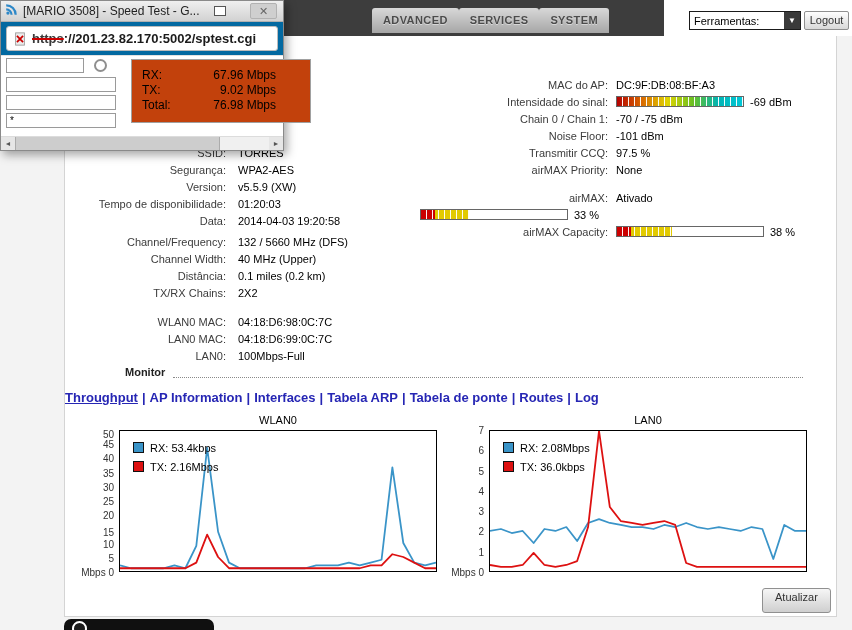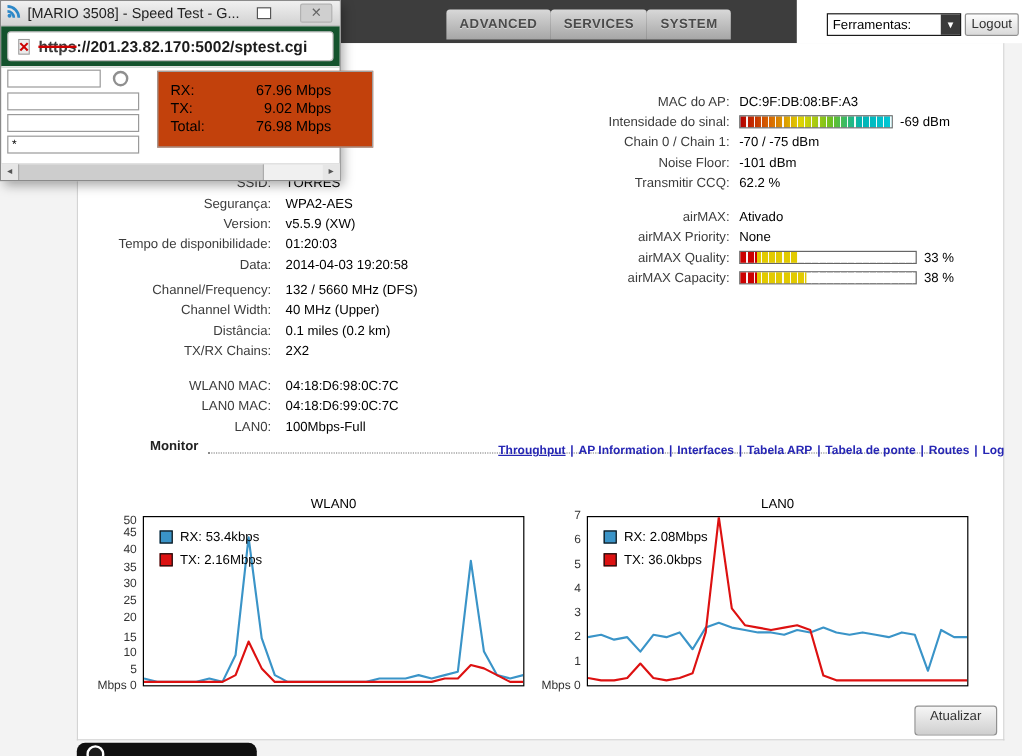--- a/index.html
+++ b/index.html
@@ -42,21 +42,21 @@
   #status-right { left:420px; top:76px; width:410px; }
   #status-right .slabel { width:188px; margin-right:8px; }
   .bar { display:inline-block; position:relative; height:11px; border:1px solid #666; margin-right:6px; vertical-align:middle; flex:none; }
   .bar.signal { width:128px; background:linear-gradient(to right,#b40000,#d96a00,#e0d400,#6cc020,#00b4b4,#00c8d8); }
   .bar.meter  { width:148px; background:#fff; }
   .bar .fill  { position:absolute; left:0; top:0; bottom:0; background:linear-gradient(to right,#cc0000 0 14px,#e2ca00 14px); }
   .bar .segs  { position:absolute; inset:0; background:repeating-linear-gradient(to right,transparent 0 5px,rgba(255,255,255,.95) 5px 6px); }
   
   .monitor-head { position:absolute; left:82px; top:366px; width:721px; display:flex; align-items:flex-end; font-size:11px; font-weight:bold; color:#222;padding-left:43px; }
   .monitor-head .rule { flex:1; border-top:1px dotted #8a8a8a; margin-left:8px; height:0; }
-  .monitor-links { position:absolute; left:65px; top:370px; width:772px; text-align:right; font-size:10px; font-weight:bold; }
+  .monitor-links { position:absolute; left:65px; top:390px; width:772px; text-align:left; font-size:13px; font-weight:bold; }
   .monitor-links a { color:#2626b4; text-decoration:none; cursor:pointer; }
   .monitor-links a.active { text-decoration:underline; }
   .monitor-links .sep { margin:0 4px; color:#2626b4; }
   
   .chart-block { position:absolute; }
   #chart-0 { left:87px; top:414px; }
   #chart-1 { left:457px; top:414px; }
   .chart-title { text-align:center; font-size:11px; margin-bottom:4px; margin-left:32px; }
   .chart-body { display:flex; }
   .yaxis { position:relative; width:32px; height:142px; font-size:10px; color:#333; flex:none; }
@@ -73,21 +73,21 @@
   }
   
   .footer-widget { position:absolute; left:64px; top:619px; width:150px; height:11px; background:#101010; border-radius:7px 7px 0 0; }
   .footer-widget .circ { position:absolute; left:8px; top:2px; width:15px; height:15px; border:2px solid #fff; border-radius:50%; background:#1c1c1c; }
   
   .popup { position:absolute; left:0; top:0; width:284px; height:151px; background:#fff; border:1px solid #8a8a8a; box-shadow:3px 4px 9px rgba(0,0,0,.35); }
   .popup-title { height:21px; background:linear-gradient(#f0f0f0,#d2d2d2); border-bottom:1px solid #b0b0b0; display:flex; align-items:center; padding:0 4px; font-size:12px; color:#222; cursor:default; }
   .popup-title .ttl { flex:1; white-space:nowrap; overflow:hidden; margin-left:5px; }
   .win-min { width:12px; height:10px; border:1px solid #555; background:#fff; margin-right:24px; cursor:pointer; flex:none; }
   .win-close { width:27px; height:16px; background:#cfcfcf; border:1px solid #b2b2b2; border-radius:2px; color:#666; font-size:11px; line-height:14px; text-align:center; margin-right:2px; cursor:pointer; flex:none; }
-  .addr-row { height:34px; background:#14532d; border-bottom:1px solid #e2e2e2; display:flex; align-items:center; padding:0 5px; }
+  .addr-row { height:34px; background:#0369a1; border-bottom:1px solid #e2e2e2; display:flex; align-items:center; padding:0 5px; }
   .addr-field { flex:1; height:25px; border:1px solid #bbb; border-radius:3px; background:#fff; display:flex; align-items:center; padding:0 6px; font-size:13px; font-weight:bold; color:#1b1b1b; white-space:nowrap; overflow:hidden; }
   .cert-icon { margin-right:5px; display:flex; flex:none; }
   .addr-https { color:#3a3a3a; text-decoration:line-through; text-decoration-color:#cc0000; text-decoration-thickness:2px; }
   .popup-body { position:relative; height:81px; }
   .p-input { position:absolute; height:15px; border:1px solid #9a9a9a; background:#fff; font-size:10px; padding:0 3px; font-family:"Liberation Sans",sans-serif; }
   #p-input-0 { left:5px; top:2px; width:78px; }
   .spinner { position:absolute; left:93px; top:3px; width:13px; height:13px; border:2px solid #8f8f8f; border-radius:50%; }
   #p-input-1 { left:5px; top:21px; width:110px; }
   #p-input-2 { left:5px; top:39px; width:110px; }
   #p-input-3 { left:5px; top:57px; width:110px; }
@@ -217,37 +217,36 @@
     </div>
     <div class="srow">
       <span class="slabel">Noise Floor:</span>
       <span class="svalue">
         <span>-101 dBm</span>
       </span>
     </div>
     <div class="srow">
       <span class="slabel">Transmitir CCQ:</span>
       <span class="svalue">
-        <span>62.2 %</span>
+        <span>97.5 %</span>
+      </span>
+    </div>
+    <div class="srow">
+      <span class="slabel">airMAX Priority:</span>
+      <span class="svalue">
+        <span>None</span>
       </span>
     </div>
     <div class="srow" style="margin-top: 11px;">
       <span class="slabel">airMAX:</span>
       <span class="svalue">
         <span>Ativado</span>
       </span>
     </div>
     <div class="srow">
-      <span class="slabel">airMAX Priority:</span>
-      <span class="svalue">
-        <span>None</span>
-      </span>
-    </div>
-    <div class="srow">
-      <span class="slabel">airMAX Quality:</span>
       <span class="svalue">
         <span class="bar meter">
           <span class="fill" style="width: 33%;"></span>
           <span class="segs"></span>
         </span>
         <span>33 %</span>
       </span>
     </div>
     <div class="srow">
       <span class="slabel">airMAX Capacity:</span>

